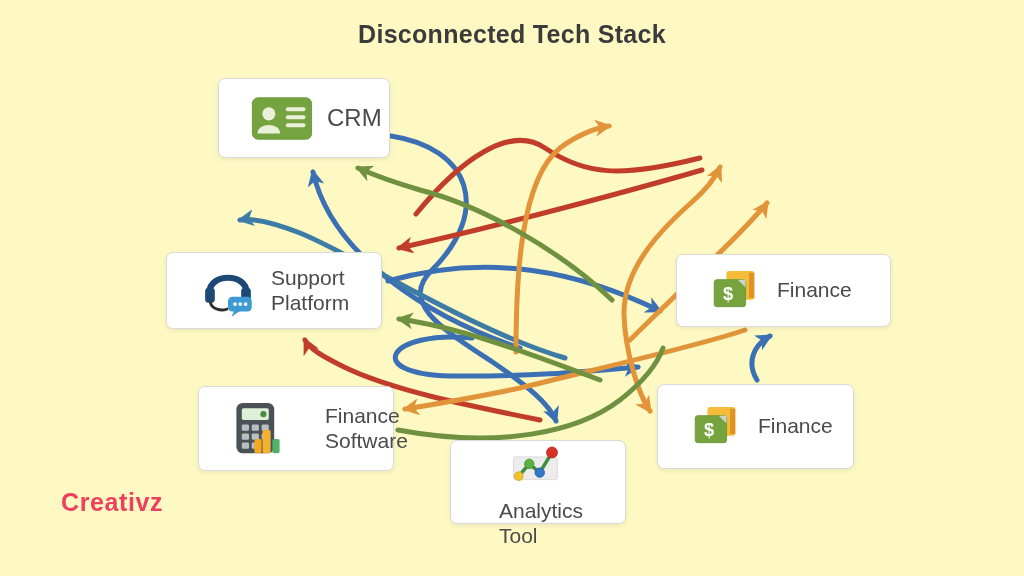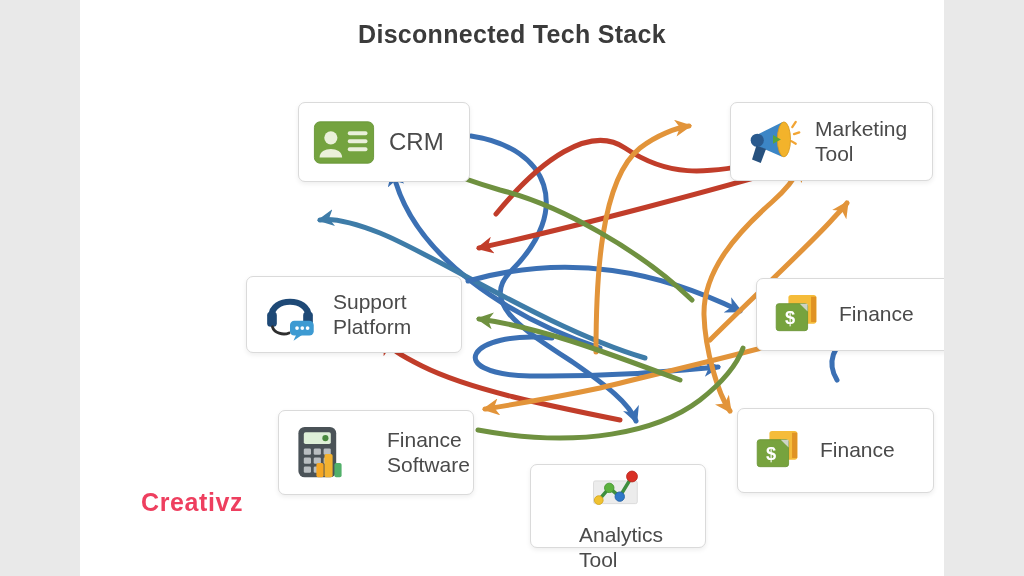--- a/index.html
+++ b/index.html
@@ -1,30 +1,30 @@
 <!DOCTYPE html>
 <html><head>
 <meta charset="utf-8">
 <style>
   html,body{margin:0;padding:0;background:#e9e9e9;}
   .stage{
-    position:relative;width:864px;height:576px;margin:0 auto;
-    background:#ffffff;overflow:hidden;
+    position:relative;width:1024px;height:576px;margin:0 auto;
+    background:#fef9c3;overflow:hidden;
     font-family:"Liberation Sans", sans-serif;
   }
   .title{
     position:absolute;top:20px;left:0;width:100%;text-align:center;
     font-size:25px;font-weight:bold;color:#3b3b3b;letter-spacing:.3px;z-index:3;
   }
   .arrow-layer{position:absolute;left:0;top:0;z-index:1;}
   .node{
     position:absolute;z-index:2;box-sizing:border-box;
     background:#ffffff;border:1px solid #dadada;border-radius:7px;
     box-shadow:0 2px 5px rgba(0,0,0,.07);
-    display:flex;align-items:center;gap:14px;padding:0 14px;margin-top:24px;
+    display:flex;align-items:center;gap:14px;padding:0 32px;
   }
   .node .label{font-size:21px;color:#4a4a4a;line-height:1.18;}
   .node .icon{flex:0 0 auto;display:flex;align-items:center;}
   .node-crm{left:218px;top:78px;width:172px;height:80px;}
   .node-crm .label{font-size:24px;}
   .node-marketing{left:650px;top:78px;width:203px;height:79px;}
   .node-support{left:166px;top:252px;width:216px;height:77px;}
   .node-finance-mid{left:676px;top:254px;width:215px;height:73px;}
   .node-finance-software{left:198px;top:386px;width:196px;height:85px;gap:40px;}
   .node-analytics{left:450px;top:440px;width:176px;height:84px;flex-direction:column;}
@@ -94,37 +94,20 @@
         <circle cx="19" cy="20" r="7" fill="#eaf0da"></circle>
         <path d="M7 41 C7 29 31 29 31 41 Z" fill="#eaf0da"></path>
         <rect x="37" y="13" width="21" height="4.2" rx="2" fill="#eaf0da"></rect>
         <rect x="37" y="21.5" width="21" height="4.2" rx="2" fill="#eaf0da"></rect>
         <rect x="37" y="30" width="21" height="4.2" rx="2" fill="#eaf0da"></rect>
       </svg>
     </span>
     <span class="label">CRM</span>
   </div>
 
-  <div class="node node-marketing">
-    <span class="icon">
-      <svg width="56" height="52" viewBox="0 0 64 58">
-        <g stroke="#f2a534" stroke-width="2.6" stroke-linecap="round">
-          <path d="M54 12 L58 6"></path>
-            <path d="M56 20 L62 18"></path>
-            <path d="M53 28 L58 31"></path>
-        </g>
-        <path d="M15 20 L43 6 L43 46 L15 34 Z" fill="#3c86c6"></path>
-        <ellipse cx="44.5" cy="26" rx="7.5" ry="20" fill="#f3b32b" stroke="#d99a1e"></ellipse>
-        <path d="M32 21 L41 26 L32 31 Z" fill="#57a33c"></path>
-        <circle cx="14" cy="27" r="7.5" fill="#2a5a8e"></circle>
-        <path d="M13 33 L24 37 L18 53 L8 49 Z" fill="#27517e"></path>
-      </svg>
-    </span>
-    <span class="label">Marketing Tool</span>
-  </div>
 
   <div class="node node-support">
     <span class="icon">
       <svg width="58" height="55" viewBox="0 0 66 62">
         <path d="M12 33 C12 11 54 11 54 33" stroke="#1e4976" stroke-width="7" fill="none"></path>
         <rect x="7" y="28" width="11" height="17" rx="4" fill="#1e4976"></rect>
         <rect x="48" y="28" width="11" height="17" rx="4" fill="#1e4976"></rect>
         <path d="M13 45 C15 52 25 55 32 52" stroke="#2e2e2e" stroke-width="3.2" fill="none" stroke-linecap="round"></path>
         <rect x="33" y="38" width="27" height="17" rx="5" fill="#3d9ad2"></rect>
         <path d="M40 54 L37 61 L47 54 Z" fill="#3d9ad2"></path>

